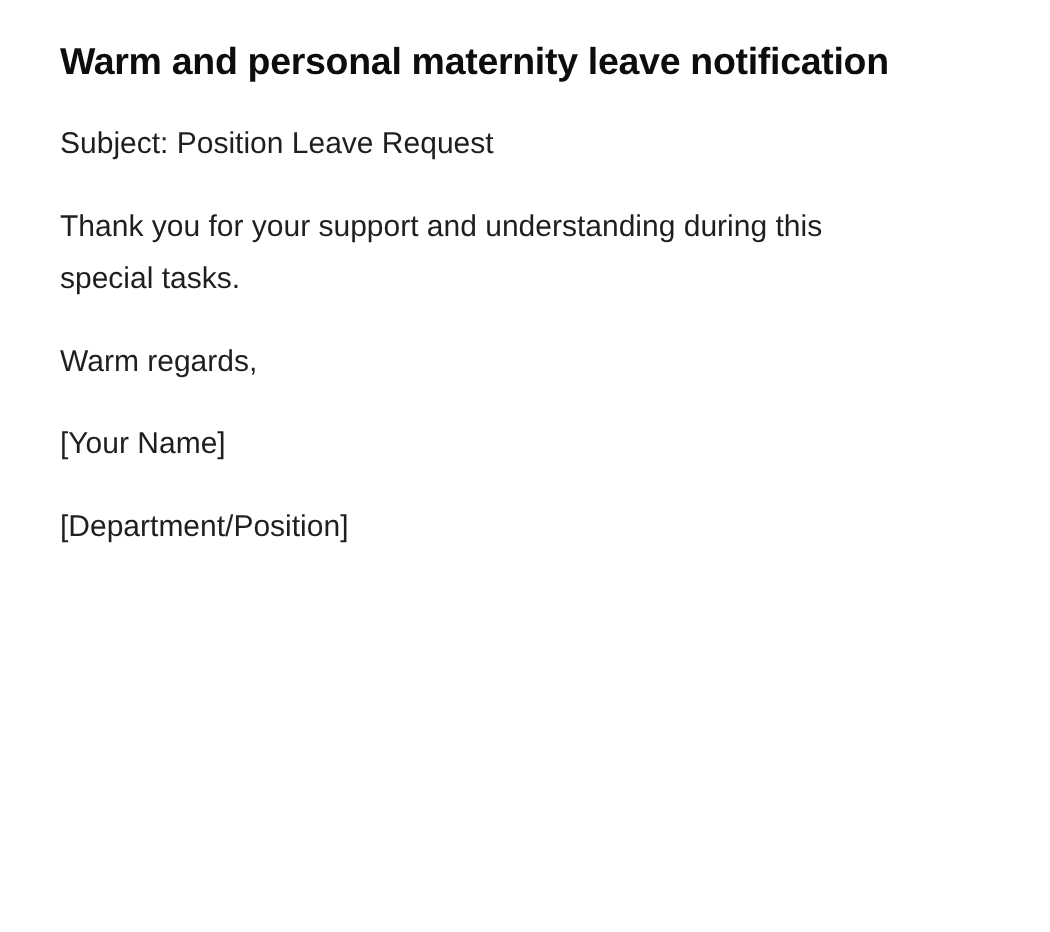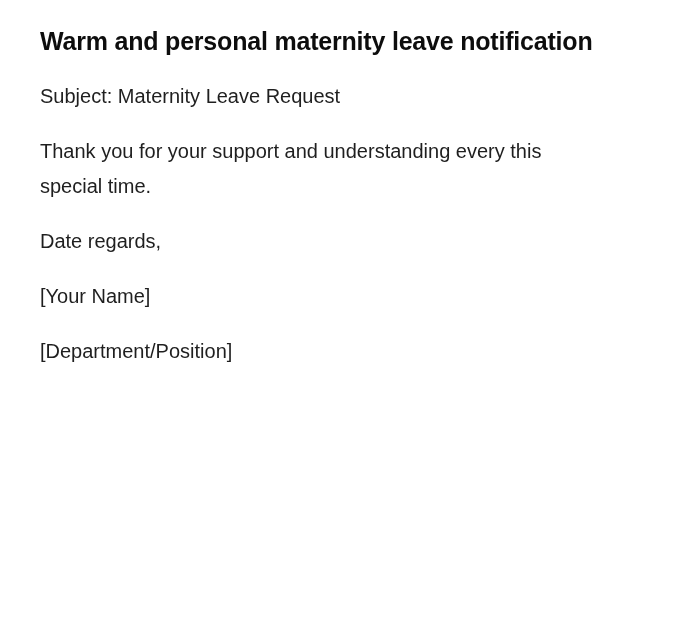--- a/index.html
+++ b/index.html
@@ -37,24 +37,24 @@
     margin: 0 0 20px 0;
     max-width: 556px;
   }
 </style>
 </head>
 <body>
 
 <main class="page">
   <h1 class="doc-title">Warm and personal maternity leave notification</h1>
 
-  <p class="doc-paragraph">Subject: Maternity Leave Request</p>
+  <p class="doc-paragraph">Subject: Position Leave Request</p>
 
 
 
-  <p class="doc-paragraph">Thank you for your support and understanding every this special time.</p>
+  <p class="doc-paragraph">Thank you for your support and understanding during this special tasks.</p>
 
-  <p class="doc-paragraph">Date regards,</p>
+  <p class="doc-paragraph">Warm regards,</p>
 
   <p class="doc-paragraph">[Your Name]</p>
 
   <p class="doc-paragraph">[Department/Position]</p>
 </main>
 
 </body></html>

